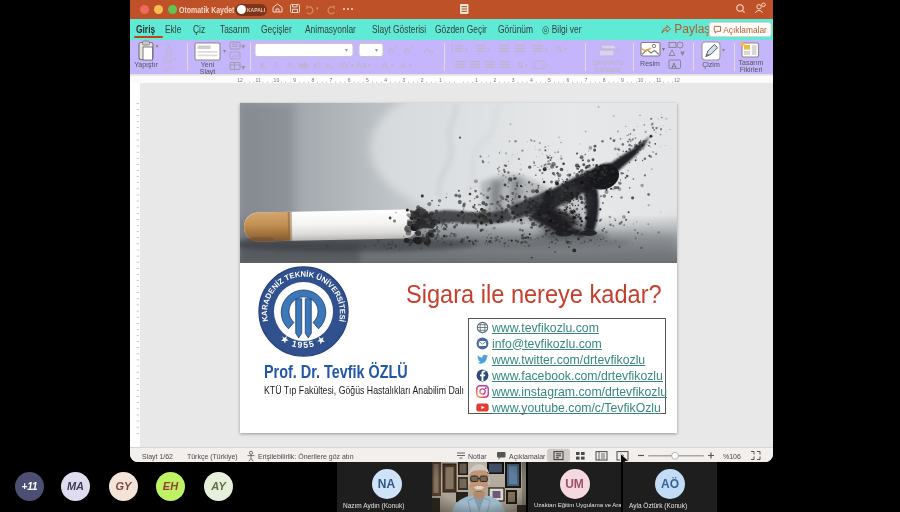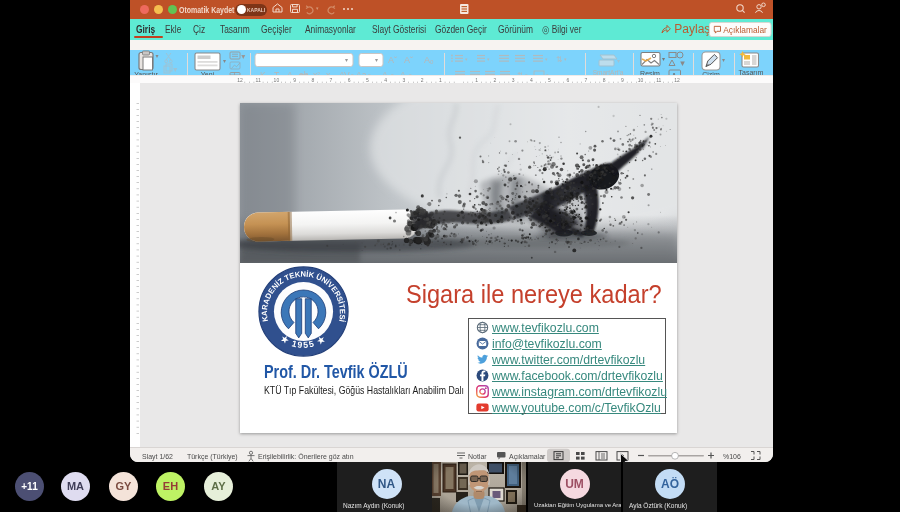--- a/index.html
+++ b/index.html
@@ -11,41 +11,41 @@
 #othead { position:absolute; left:49px; top:5px; color:#F2D8CA; font-size:8.5px; font-weight:bold; transform:scaleX(0.82); transform-origin:left center; }
 #toggle { position:absolute; left:105px; top:3.5px; width:32px; height:12px; border-radius:6px; background:#7D3417; }
 #toggle .knob { position:absolute; left:1.5px; top:1.5px; width:9px; height:9px; background:#fff; border-radius:50%; }
 #toggle .lab { position:absolute; left:12px; top:3.5px; color:#E8C9B9; font-size:5px; font-weight:bold; }
 #doctitle { position:absolute; left:342px; top:4.5px; width:230px; text-align:left; color:#fff; font-size:9.5px; }
 #tabrow { position:absolute; left:0; top:19px; width:643px; height:21px; background:#5eead4; }
 .tab { position:absolute; top:4px; font-size:10.5px; color:#3b3b3b; white-space:nowrap; transform:scaleX(0.8); transform-origin:left center; }
 .tab.active { font-weight:bold; color:#2e2e2e; }
 #tabunderline { position:absolute; left:4px; top:16.5px; width:29px; height:2.5px; background:#C2401D; border-radius:2px; }
 .rbtn { position:absolute; top:2.5px; height:15px; font-size:12px; color:#BA5B30; white-space:nowrap; }
-#ribbon { position:absolute; left:0; top:50px; width:643px; height:35px; background:#7dd3fc; border-bottom:1px solid #E4DFDC; }
+#ribbon { position:absolute; left:0; top:40px; width:643px; height:35px; background:#c4b5fd; border-bottom:1px solid #E4DFDC; }
 .sep { position:absolute; top:3px; width:1px; height:28px; background:#E2DCD9; }
 .lbl { position:absolute; font-size:7px; color:#555; text-align:center; white-space:nowrap; }
 #ruler { position:absolute; left:0; top:75px; width:643px; height:8px; background:#FCFBFB; border-top:1px solid #EEEAE8; }
 #vruler { position:absolute; left:0; top:0px; width:10px; height:364px; background:#FFFFFF; }
 #slidearea { position:absolute; left:0; top:83px; width:643px; height:364px; background:#E9E8E8; }
 #slide { position:absolute; left:110px; top:20px; width:437px; height:330px; background:#fff; box-shadow:0 1px 3px rgba(0,0,0,0.35); }
 #slidetitle { position:absolute; left:166px; top:176px; font-size:26.5px; color:#C5402C; white-space:nowrap; transform:scaleX(0.89); transform-origin:left top; }
 #profname { position:absolute; left:24px; top:259px; font-size:18px; font-weight:bold; color:#2157A6; white-space:nowrap; transform:scaleX(0.8); transform-origin:left top; }
 #profdept { position:absolute; left:24px; top:281px; font-size:11.5px; color:#1c1c1c; white-space:nowrap; transform:scaleX(0.76); transform-origin:left top; }
 #linkbox { position:absolute; left:228px; top:215px; width:198px; height:96px; border:1px solid #555; background:#fff; }
 .lrow { position:absolute; left:7px; height:16px; }
 .lico { position:absolute; left:0; top:1px; width:13px; height:13px; }
 .ltxt { position:absolute; left:16px; top:0.5px; font-size:12.5px; color:#37897E; text-decoration:underline; white-space:nowrap; transform:scaleX(0.98); transform-origin:left top; }
 #statusbar { position:absolute; left:0; top:447px; width:643px; height:15px; background:#F2EFED; border-top:1px solid #D9D5D3; font-size:8px; color:#4a4a4a; }
 .sbt { position:absolute; top:3.5px; white-space:nowrap; transform:scaleX(0.87); transform-origin:left center; }
 #bottomstrip { position:absolute; left:0; top:462px; width:900px; height:50px; background:#000; }
 .tile { position:absolute; top:0; height:50px; background:#1E1E1E; overflow:hidden; }
 .avatar { position:absolute; left:50%; top:7px; margin-left:-15px; width:30px; height:30px; border-radius:50%; text-align:center; font-weight:bold; font-size:12px; line-height:30px; }
 .tlabel { position:absolute; left:6px; top:40px; font-size:6.5px; color:#E2E2E2; white-space:nowrap; }
-.smallav { position:absolute; top:10px; width:29px; height:29px; border-radius:50%; text-align:center; font-weight:bold; font-size:11px; line-height:29px; }
+.smallav { position:absolute; top:10px; width:29px; height:29px; border-radius:50%; text-align:center; font-weight:bold; font-size:11px; line-height:29px;font-style:italic; }
 </style>
 </head>
 <body>
 <div id="stage">
   <div id="win">
     <div id="titlebar">
       <div class="tl" style="left:10px;background:#EE6A5E;"></div>
       <div class="tl" style="left:24px;background:#F5BE4F;"></div>
       <div class="tl" style="left:38px;background:#61C354;"></div>
       <div id="othead">Otomatik Kaydet</div>

